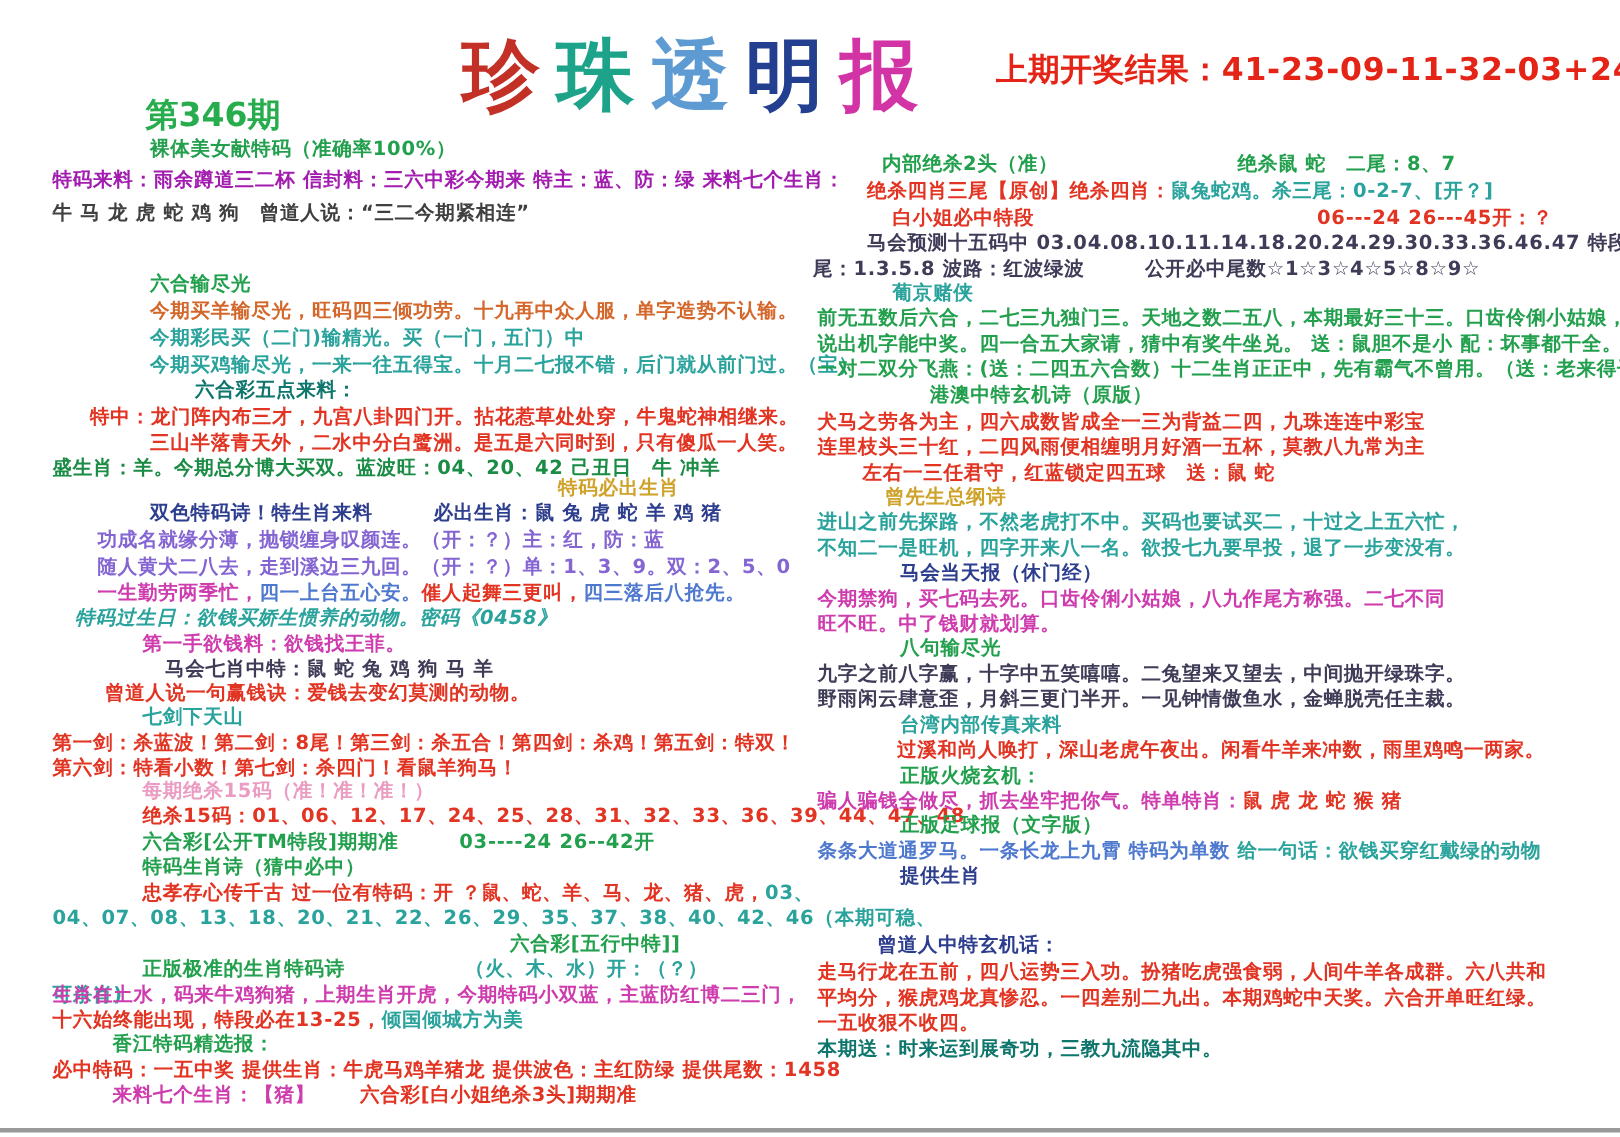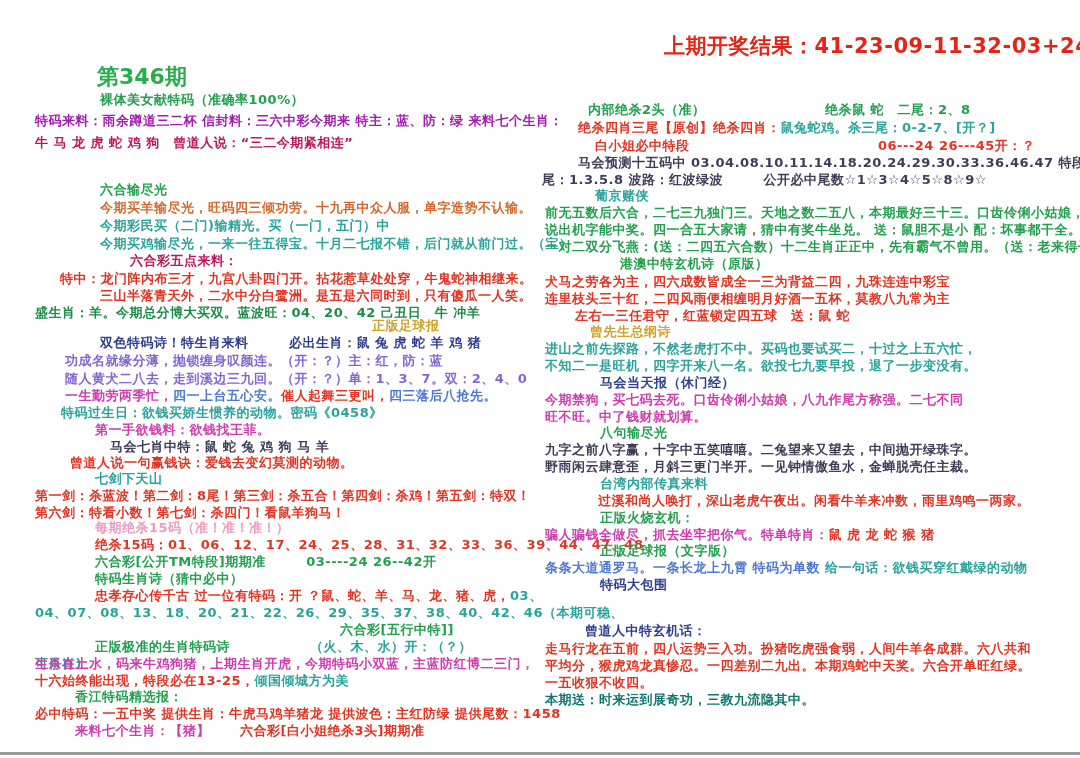--- a/index.html
+++ b/index.html
@@ -27,40 +27,41 @@
   }
   .bottom-edge{
     position:absolute;left:0;top:752px;width:1080px;height:3px;
     background:#9a9a9a;
   }
 </style>
 </head>
 <body>
 
 <div class="page">
+  <div class="title-row" id="title-row"><span class="title-char" style="color: rgb(194, 48, 38);">珍</span><span class="title-char" style="color: rgb(30, 163, 139);">珠</span><span class="title-char" style="color: rgb(94, 155, 210);">透</span><span class="title-char" style="color: rgb(35, 63, 144);">明</span><span class="title-char" style="color: rgb(210, 52, 166);">报</span></div>
   <div class="last-result" id="last-result" style="color: rgb(228, 36, 23);">上期开奖结果：41-23-09-11-32-03+24</div>
   <div class="issue" id="issue-number" style="color: rgb(39, 173, 77);">第346期</div>
   <div id="content">
       <div class="line" style="left: 100px; top: 93px; color: rgb(35, 160, 78);">裸体美女献特码（准确率100%）</div>
       <div class="line" style="left: 35px; top: 114px; color: #a21caf;">特码来料：雨余蹲道三二杯 信封料：三六中彩今期来 特主：蓝、防：绿 来料七个生肖：</div>
-      <div class="line" style="left: 35px; top: 136px; color: #be185d;">牛 马 龙 虎 蛇 鸡 狗　曾道人说：“三二今期紧相连”</div>
+      <div class="line" style="left: 35px; top: 136px; color: #404040;">牛 马 龙 虎 蛇 鸡 狗　曾道人说：“三二今期紧相连”</div>
       <div class="line" style="left: 100px; top: 183px; color: rgb(35, 160, 78);">六合输尽光</div>
       <div class="line" style="left: 100px; top: 201px; color: rgb(212, 104, 44);">今期买羊输尽光，旺码四三倾功劳。十九再中众人服，单字造势不认输。</div>
       <div class="line" style="left: 100px; top: 219px; color: rgb(42, 163, 156);">今期彩民买（二门)输精光。买（一门，五门）中</div>
       <div class="line" style="left: 100px; top: 237px; color: rgb(42, 163, 156);">今期买鸡输尽光，一来一往五得宝。十月二七报不错，后门就从前门过。（宝）</div>
-      <div class="line" style="left: 130px; top: 254px; color: #be185d;">六合彩五点来料：</div>
+      <div class="line" style="left: 130px; top: 254px; color: #0f766e;">六合彩五点来料：</div>
       <div class="line" style="left: 60px; top: 272px; color: rgb(226, 52, 34);">特中：龙门阵内布三才，九宫八卦四门开。拈花惹草处处穿，牛鬼蛇神相继来。</div>
       <div class="line" style="left: 100px; top: 289px; color: rgb(226, 52, 34);">三山半落青天外，二水中分白鹭洲。是五是六同时到，只有傻瓜一人笑。</div>
       <div class="line" style="left: 35px; top: 306px; color: rgb(27, 140, 70);">盛生肖：羊。今期总分博大买双。蓝波旺：04、20、42 己丑日　牛 冲羊</div>
-      <div class="line" style="left: 372px; top: 319px; color: rgb(207, 162, 42);">正版足球报</div>
+      <div class="line" style="left: 372px; top: 319px; color: rgb(207, 162, 42);">特码必出生肖</div>
       <div class="line" style="left: 100px; top: 336px; color: rgb(46, 62, 142);">双色特码诗！特生肖来料　　　必出生肖：鼠 兔 虎 蛇 羊 鸡 猪</div>
       <div class="line" style="left: 65px; top: 354px; color: rgb(132, 101, 210);">功成名就缘分薄，抛锁缠身叹颜连。（开：？）主：红，防：蓝</div>
-      <div class="line" style="left: 65px; top: 372px; color: rgb(132, 101, 210);">随人黄犬二八去，走到溪边三九回。（开：？）单：1、3、7。双：2、4、0</div>
+      <div class="line" style="left: 65px; top: 372px; color: rgb(132, 101, 210);">随人黄犬二八去，走到溪边三九回。（开：？）单：1、3、9。双：2、5、0</div>
       <div class="line" style="left: 65px; top: 389px;"><span style="color: rgb(206, 60, 174);">一生勤劳两季忙，</span><span style="color: rgb(79, 121, 207);">四一上台五心安。</span><span style="color: rgb(226, 52, 34);">催人起舞三更叫，</span><span style="color: rgb(79, 121, 207);">四三落后八抢先。</span></div>
-      <div class="line" style="left: 61px; top: 406px; color: rgb(42, 163, 156);">特码过生日：欲钱买娇生惯养的动物。密码《0458》</div>
+      <div class="line" style="left: 50px; top: 406px; color: rgb(42, 163, 156); font-style: italic;">特码过生日：欲钱买娇生惯养的动物。密码《0458》</div>
       <div class="line" style="left: 95px; top: 423px; color: rgb(206, 60, 174);">第一手欲钱料：欲钱找王菲。</div>
       <div class="line" style="left: 110px; top: 440px; color: rgb(63, 60, 88);">马会七肖中特：鼠 蛇 兔 鸡 狗 马 羊</div>
       <div class="line" style="left: 70px; top: 456px; color: rgb(226, 52, 34);">曾道人说一句赢钱诀：爱钱去变幻莫测的动物。</div>
       <div class="line" style="left: 95px; top: 472px; color: rgb(42, 163, 156);">七剑下天山</div>
       <div class="line" style="left: 35px; top: 489px; color: rgb(226, 52, 34);">第一剑：杀蓝波！第二剑：8尾！第三剑：杀五合！第四剑：杀鸡！第五剑：特双！</div>
       <div class="line" style="left: 35px; top: 506px; color: rgb(226, 52, 34);">第六剑：特看小数！第七剑：杀四门！看鼠羊狗马！</div>
       <div class="line" style="left: 95px; top: 521px; color: rgb(235, 156, 194);">每期绝杀15码（准！准！准！）</div>
       <div class="line" style="left: 95px; top: 538px; color: rgb(226, 52, 34);">绝杀15码：01、06、12、17、24、25、28、31、32、33、36、39、44、47、48</div>
       <div class="line" style="left: 95px; top: 555px; color: rgb(35, 160, 78);">六合彩[公开TM特段]期期准　　　03----24 26--42开</div>
       <div class="line" style="left: 95px; top: 572px; color: rgb(35, 160, 78);">特码生肖诗（猜中必中）</div>
@@ -70,21 +71,21 @@
       <div class="line" style="left: 340px; top: 623px; color: rgb(35, 160, 78);">六合彩[五行中特]]</div>
       <div class="line" style="left: 95px; top: 640px; color: rgb(35, 160, 78);">正版极准的生肖特码诗</div>
       <div class="line" style="left: 310px; top: 640px; color: rgb(42, 163, 156);">（火、木、水）开：（？）</div>
       <div class="line" style="left: 35px; top: 657px; color: rgb(206, 60, 174);">生肖在土水，码来牛鸡狗猪，上期生肖开虎，今期特码小双蓝，主蓝防红博二三门，</div>
       <div class="line" style="left: 35px; top: 674px;"><span style="color: rgb(226, 52, 34);">十六始终能出现，特段必在13-25，</span><span style="color: rgb(42, 163, 156);">倾国倾城方为美</span></div>
       <div class="line" style="left: 75px; top: 690px; color: rgb(35, 160, 78);">香江特码精选报：</div>
       <div class="line" style="left: 35px; top: 707px; color: rgb(226, 52, 34);">必中特码：一五中奖 提供生肖：牛虎马鸡羊猪龙 提供波色：主红防绿 提供尾数：1458</div>
       <div class="line" style="left: 75px; top: 724px; color: rgb(206, 60, 174);">来料七个生肖：【猪】</div>
       <div class="line" style="left: 240px; top: 724px; color: rgb(226, 52, 34);">六合彩[白小姐绝杀3头]期期准</div>
       <div class="line" style="left: 588px; top: 103px; color: rgb(35, 160, 78);">内部绝杀2头（准）</div>
-      <div class="line" style="left: 825px; top: 103px; color: rgb(35, 160, 78);">绝杀鼠 蛇　二尾：2、8</div>
+      <div class="line" style="left: 825px; top: 103px; color: rgb(35, 160, 78);">绝杀鼠 蛇　二尾：8、7</div>
       <div class="line" style="left: 578px; top: 121px;"><span style="color: rgb(226, 52, 34);">绝杀四肖三尾【原创】绝杀四肖：</span><span style="color: rgb(42, 163, 156);">鼠兔蛇鸡。杀三尾：0-2-7、[开？]</span></div>
       <div class="line" style="left: 595px; top: 139px; color: rgb(226, 52, 34);">白小姐必中特段</div>
       <div class="line" style="left: 878px; top: 139px; color: rgb(226, 52, 34);">06---24 26---45开：？</div>
       <div class="line" style="left: 578px; top: 156px; color: rgb(63, 60, 88);">马会预测十五码中 03.04.08.10.11.14.18.20.24.29.30.33.36.46.47 特段：18-30</div>
       <div class="line" style="left: 542px; top: 173px; color: rgb(63, 60, 88);">尾：1.3.5.8 波路：红波绿波　　　公开必中尾数☆1☆3☆4☆5☆8☆9☆</div>
       <div class="line" style="left: 595px; top: 189px; color: rgb(42, 163, 156);">葡京赌侠</div>
       <div class="line" style="left: 545px; top: 206px; color: rgb(35, 160, 78);">前无五数后六合，二七三九独门三。天地之数二五八，本期最好三十三。口齿伶俐小姑娘，</div>
       <div class="line" style="left: 545px; top: 223px; color: rgb(35, 160, 78);">说出机字能中奖。四一合五大家请，猜中有奖牛坐兑。 送：鼠胆不是小  配：坏事都干全。</div>
       <div class="line" style="left: 545px; top: 240px; color: rgb(35, 160, 78);">一对二双分飞燕：(送：二四五六合数）十二生肖正正中，先有霸气不曾用。（送：老来得子）</div>
       <div class="line" style="left: 620px; top: 257px; color: rgb(35, 160, 78);">港澳中特玄机诗（原版）</div>
@@ -99,21 +100,21 @@
       <div class="line" style="left: 545px; top: 410px; color: rgb(206, 60, 174);">旺不旺。中了钱财就划算。</div>
       <div class="line" style="left: 600px; top: 426px; color: rgb(35, 160, 78);">八句输尽光</div>
       <div class="line" style="left: 545px; top: 443px; color: rgb(63, 60, 88);">九字之前八字赢，十字中五笑嘻嘻。二兔望来又望去，中间抛开绿珠字。</div>
       <div class="line" style="left: 545px; top: 460px; color: rgb(63, 60, 88);">野雨闲云肆意歪，月斜三更门半开。一见钟情傲鱼水，金蝉脱壳任主裁。</div>
       <div class="line" style="left: 600px; top: 477px; color: rgb(42, 163, 156);">台湾内部传真来料</div>
       <div class="line" style="left: 598px; top: 494px; color: rgb(226, 52, 34);">过溪和尚人唤打，深山老虎午夜出。闲看牛羊来冲数，雨里鸡鸣一两家。</div>
       <div class="line" style="left: 600px; top: 511px; color: rgb(35, 160, 78);">正版火烧玄机：</div>
       <div class="line" style="left: 545px; top: 528px;"><span style="color: rgb(206, 60, 174);">骗人骗钱全做尽，抓去坐牢把你气。特单特肖：</span><span style="color: rgb(226, 52, 34);">鼠 虎 龙 蛇 猴 猪</span></div>
       <div class="line" style="left: 600px; top: 544px; color: rgb(35, 160, 78);">正版足球报（文字版）</div>
       <div class="line" style="left: 545px; top: 561px;"><span style="color: rgb(79, 121, 207);">条条大道通罗马。一条长龙上九霄 特码为单数 </span><span style="color: rgb(42, 163, 156);">给一句话：欲钱买穿红戴绿的动物</span></div>
-      <div class="line" style="left: 600px; top: 578px; color: rgb(46, 62, 142);">特码大包围</div>
+      <div class="line" style="left: 600px; top: 578px; color: rgb(46, 62, 142);">提供生肖</div>
       <div class="line" style="left: 585px; top: 624px; color: rgb(46, 62, 142);">曾道人中特玄机话：</div>
       <div class="line" style="left: 545px; top: 642px; color: rgb(226, 52, 34);">走马行龙在五前，四八运势三入功。扮猪吃虎强食弱，人间牛羊各成群。六八共和</div>
       <div class="line" style="left: 545px; top: 659px; color: rgb(226, 52, 34);">平均分，猴虎鸡龙真惨忍。一四差别二九出。本期鸡蛇中天奖。六合开单旺红绿。</div>
       <div class="line" style="left: 545px; top: 676px; color: rgb(226, 52, 34);">一五收狠不收四。</div>
       <div class="line" style="left: 545px; top: 693px; color: #0f766e; text-align: center;">本期送：时来运到展奇功，三教九流隐其中。</div>
     </div>
   <div class="bottom-edge"></div>
 </div>
 
 </body></html>

